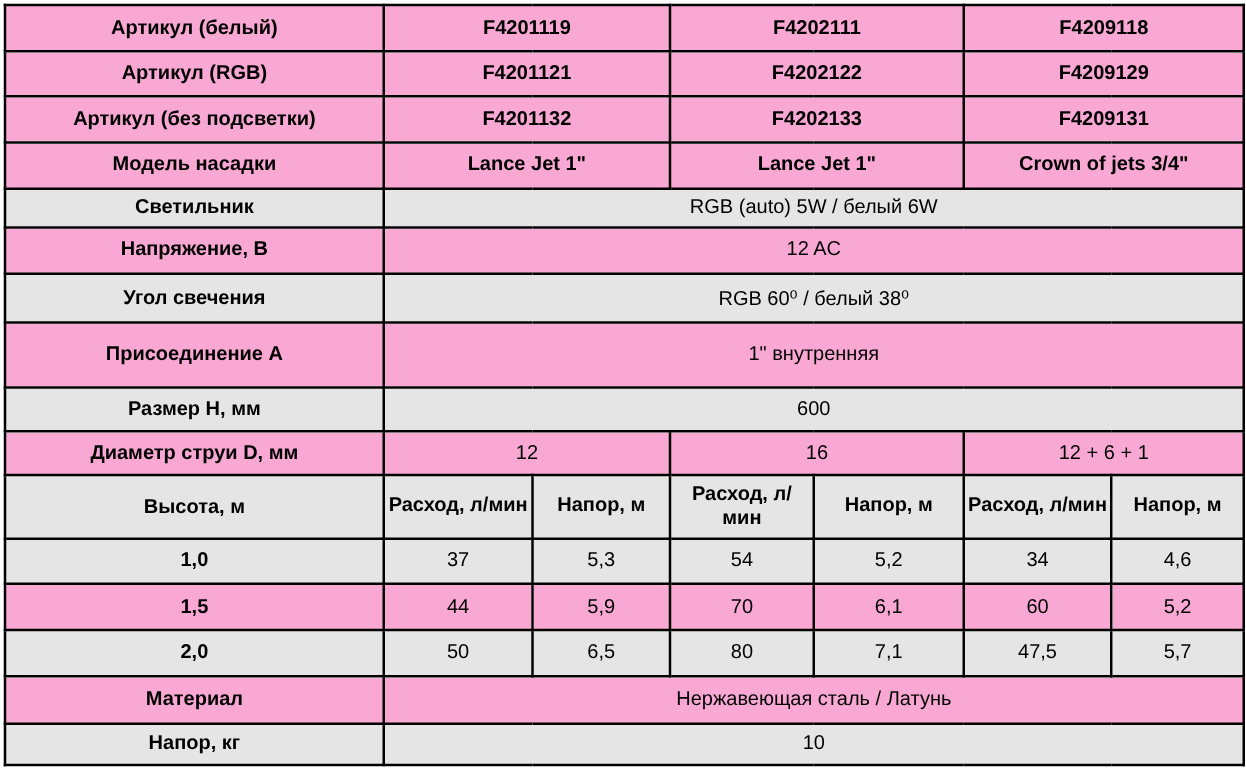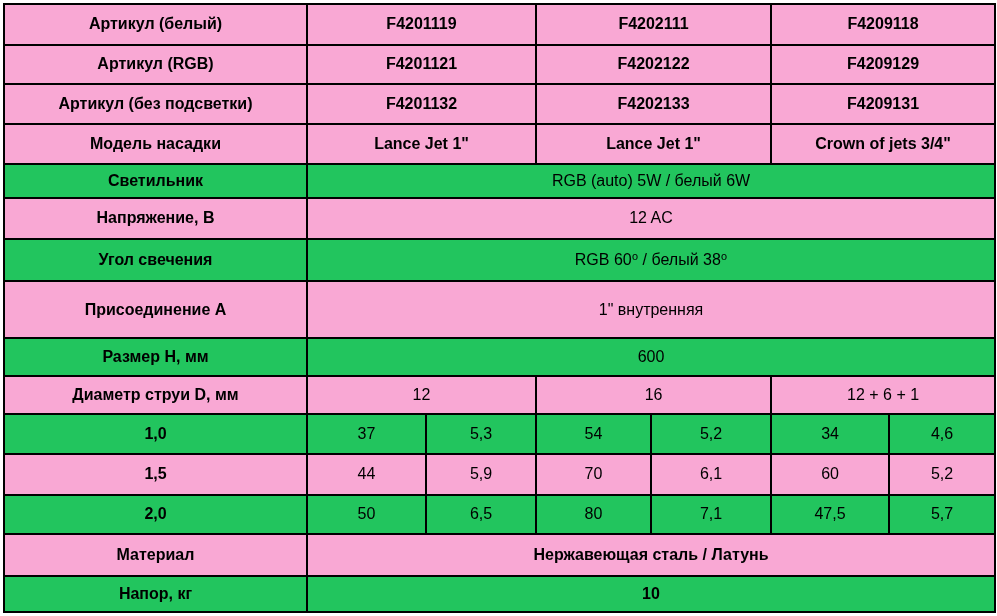--- a/index.html
+++ b/index.html
@@ -28,23 +28,23 @@
     vertical-align: middle;
     padding: 1px 2px;
     font-size: 16px;
     color: #000000;
     overflow: hidden;
   }
   td.lbl     { font-weight: bold; }
   td.art     { font-weight: bold; color: #1f497d; }
   td.model   { font-weight: bold; }
   td.val     { font-weight: normal; }
-  td.valb    { font-weight: bold; }
+  td.valb    { font-weight: normal; }
   td.subhdr  { font-weight: bold; line-height: 1.18; }
-  tr.shaded td { background: #22c55e; }
+  tr.shaded td { background: #e5e5e5; }
   tr.plain  td { background: #f9a8d4; }
   
   tr.h36 { height: 36px; } tr.h35 { height: 35px; } tr.h34 { height: 34px; }
   tr.h33 { height: 50px; } tr.h32 { height: 32px; } tr.h30 { height: 30px; }
   tr.h38 { height: 38px; padding-left: 12px; } tr.h39 { height: 36px; } tr.h37 { height: 37px; }
   tr.h49 { height: 49px; }
 </style>
 </head>
 <body>
 
@@ -107,20 +107,29 @@
       <td class="val" colspan="6">600</td>
     </tr>
 
     <tr class="plain h34">
       <td class="lbl">Диаметр струи D, мм</td>
       <td class="val" colspan="2">12</td>
       <td class="val" colspan="2">16</td>
       <td class="val" colspan="2">12 + 6 + 1</td>
     </tr>
 
+    <tr class="shaded h49">
+      <td class="lbl">Высота, м</td>
+      <td class="subhdr">Расход, л/мин</td>
+      <td class="subhdr">Напор, м</td>
+      <td class="subhdr">Расход, л/мин</td>
+      <td class="subhdr">Напор, м</td>
+      <td class="subhdr">Расход, л/мин</td>
+      <td class="subhdr">Напор, м</td>
+    </tr>
 
     <tr class="shaded h35">
       <td class="lbl">1,0</td>
       <td class="val">37</td>
       <td class="val">5,3</td>
       <td class="val">54</td>
       <td class="val">5,2</td>
       <td class="val">34</td>
       <td class="val">4,6</td>
     </tr>

